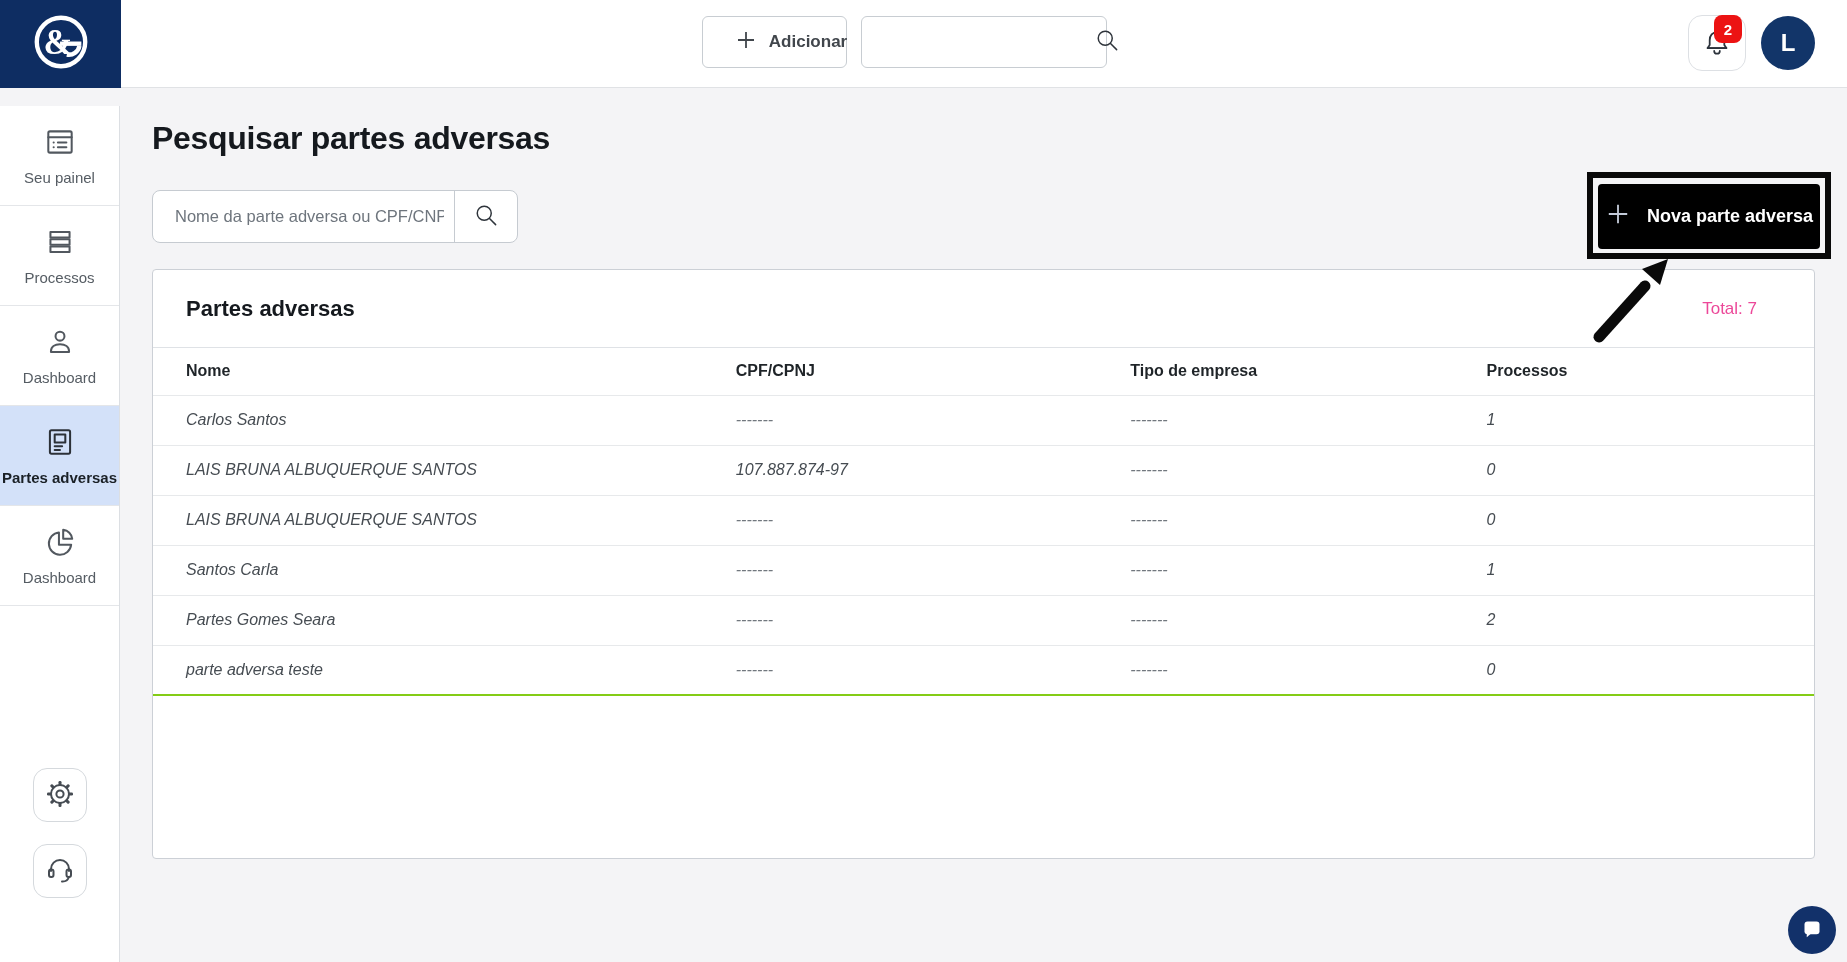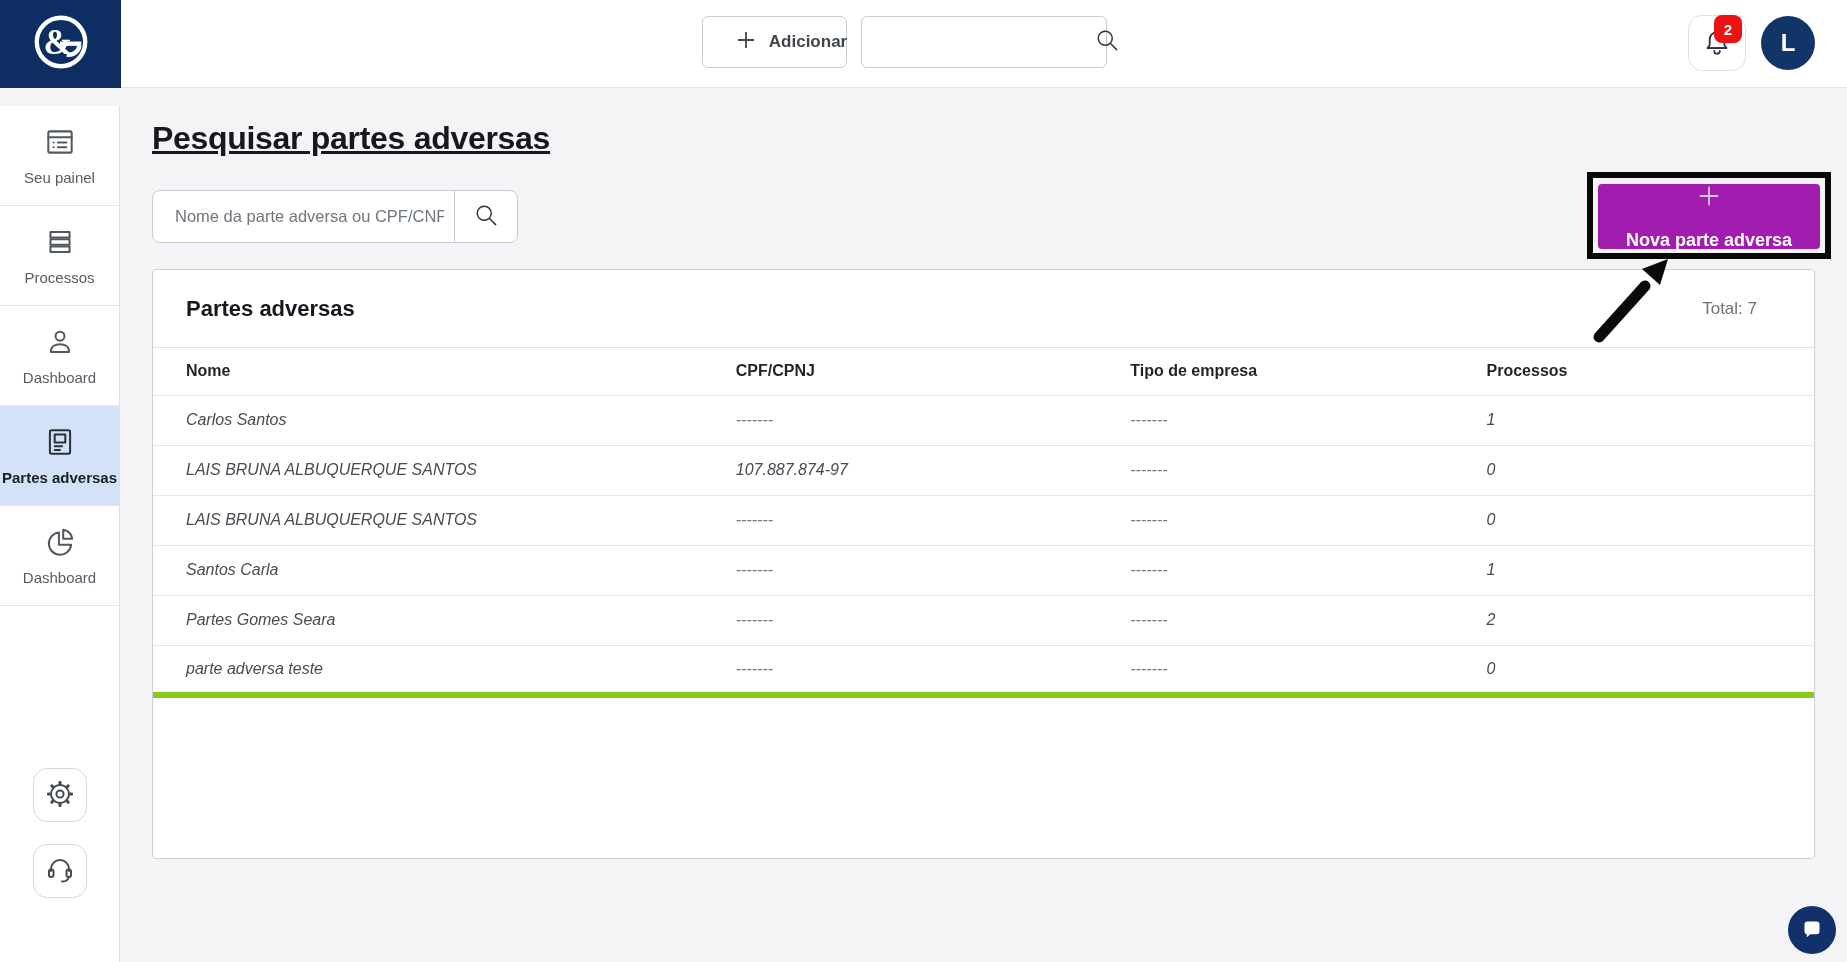--- a/index.html
+++ b/index.html
@@ -73,70 +73,70 @@
     position: absolute; left: 33px; width: 54px; height: 54px;
     background: #fff; border: 1px solid #d5d9dd; border-radius: 14px;
     display: flex; align-items: center; justify-content: center; cursor: pointer;
   }
   .util-btn.gear { top: 662px; }
   .util-btn.headset { top: 738px; }
 
   
   .page-title {
     position: absolute; left: 152px; top: 120px;
-    font-size: 32px; font-weight: 700; color: #15191e; letter-spacing: -0.3px; text-decoration: underline;
+    font-size: 32px; font-weight: 700; color: #15191e; letter-spacing: -0.3px;
   }
   .party-search {
     position: absolute; left: 152px; top: 190px; width: 366px; height: 53px;
     background: #fff; border: 1px solid #c6cbd1; border-radius: 8px;
     display: flex; align-items: stretch;
   }
   .party-search input {
     flex: 1; border: none; outline: none; background: transparent;
     font-family: inherit; font-size: 16.5px; padding: 0 10px 0 22px; color: #2e343b;
   }
   .party-search input::placeholder, .top-search input::placeholder { color: #6e757d; opacity: 1; }
   .party-search .icon-seg {
     width: 63px; border-left: 1px solid #c6cbd1;
     display: flex; align-items: center; justify-content: center; cursor: pointer;
   }
 
   .new-party-btn {
     position: absolute; left: 1598px; top: 184px; width: 222px; height: 65px;
-    background: #a21caf; border: none; border-radius: 4px; cursor: pointer;
+    background: #000000; border: none; border-radius: 4px; cursor: pointer;
     display: flex; align-items: center; justify-content: center; gap: 16px;
-    font-family: inherit; font-size: 18px; font-weight: 700; color: #ffffff; z-index: 3; flex-direction: column;
+    font-family: inherit; font-size: 18px; font-weight: 700; color: #ffffff; z-index: 3;
   }
   .annotation-rect {
     position: absolute; left: 1587px; top: 172px; width: 244px; height: 87px;
     border: 6px solid #090909; z-index: 6; pointer-events: none;
   }
   .annotation-arrow { position: absolute; left: 1588px; top: 252px; z-index: 6; pointer-events: none; }
 
   
   .card {
     position: absolute; left: 152px; top: 269px; width: 1663px; height: 590px;
     background: #fff; border: 1px solid #ccd0d6; border-radius: 4px;
   }
   .card-header {
     height: 78px; display: flex; align-items: center; justify-content: space-between;
     padding: 0 57px 0 33px; border-bottom: 1px solid #dfe2e6;
   }
   .card-title { font-size: 22px; font-weight: 700; color: #15191e; }
-  .card-total { font-size: 17px; color: #737373; }
+  .card-total { font-size: 17px; color: #ec4899; }
   table { width: 100%; border-collapse: collapse; table-layout: fixed; }
   th {
     height: 47px; text-align: left; font-size: 16px; font-weight: 700; color: #1f2428;
     padding-left: 33px; border-bottom: 1px solid #e7e9eb;
   }
   td {
     height: 50px; font-size: 16px; color: #464c52;
     padding-left: 33px; border-bottom: 1px solid #e7e9eb; font-style: italic;
   }
-  tr:last-child td { border-bottom: 6px solid #84cc16; margin-top: 30px; }
+  tr:last-child td { border-bottom: 2px solid #84cc16; margin-top: 30px; }
   td.dash { color: #71777e; }
   tbody tr { cursor: pointer; }
 
   
   .chat-fab {
     position: absolute; left: 1788px; top: 906px; width: 48px; height: 48px;
     border-radius: 50%; background: #12316a; border: none; cursor: pointer;
     display: flex; align-items: center; justify-content: center; z-index: 7;
   }
 

